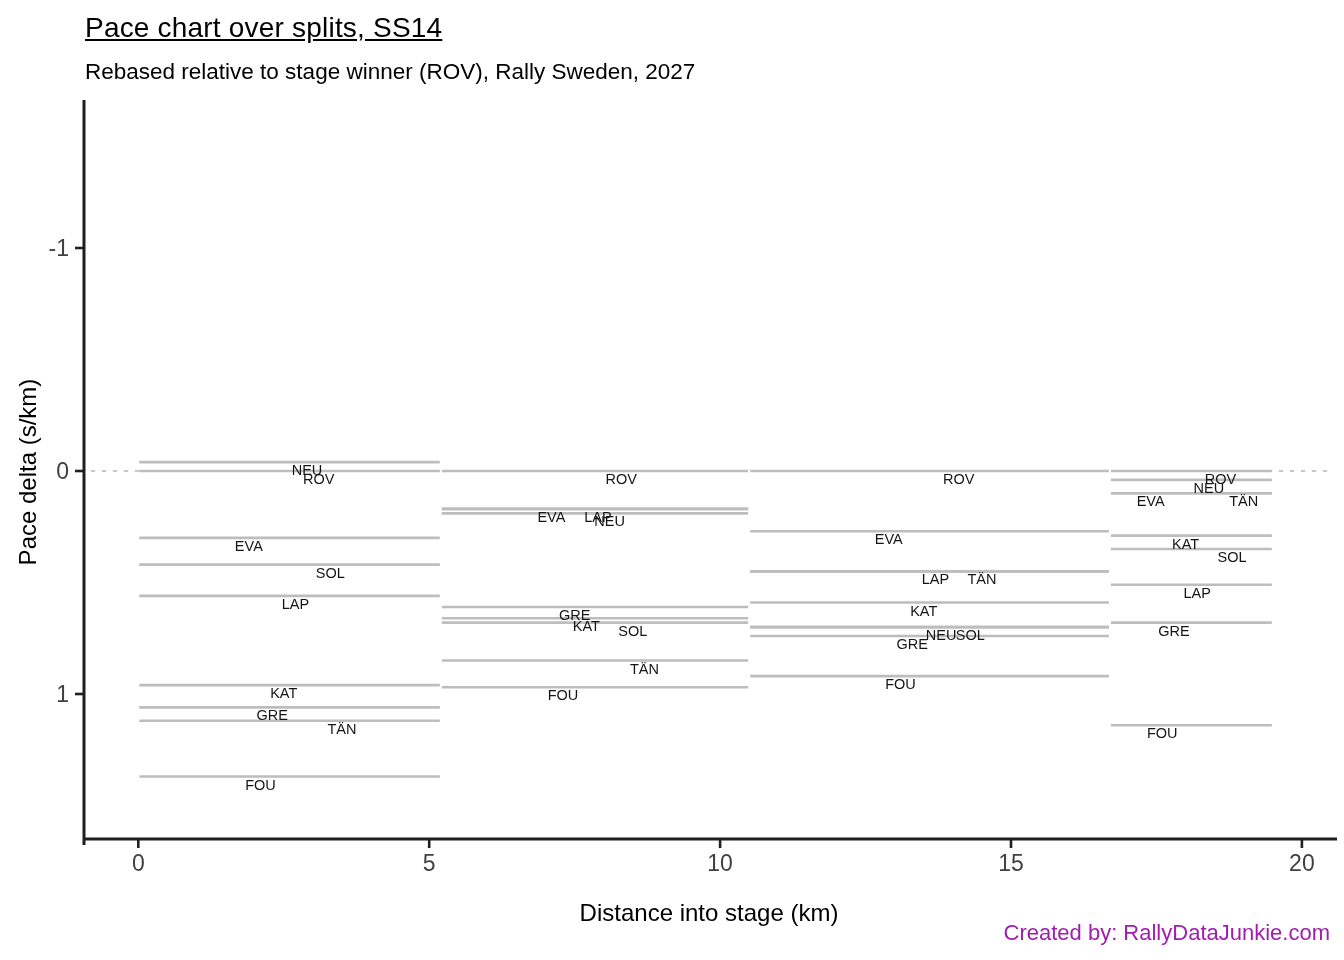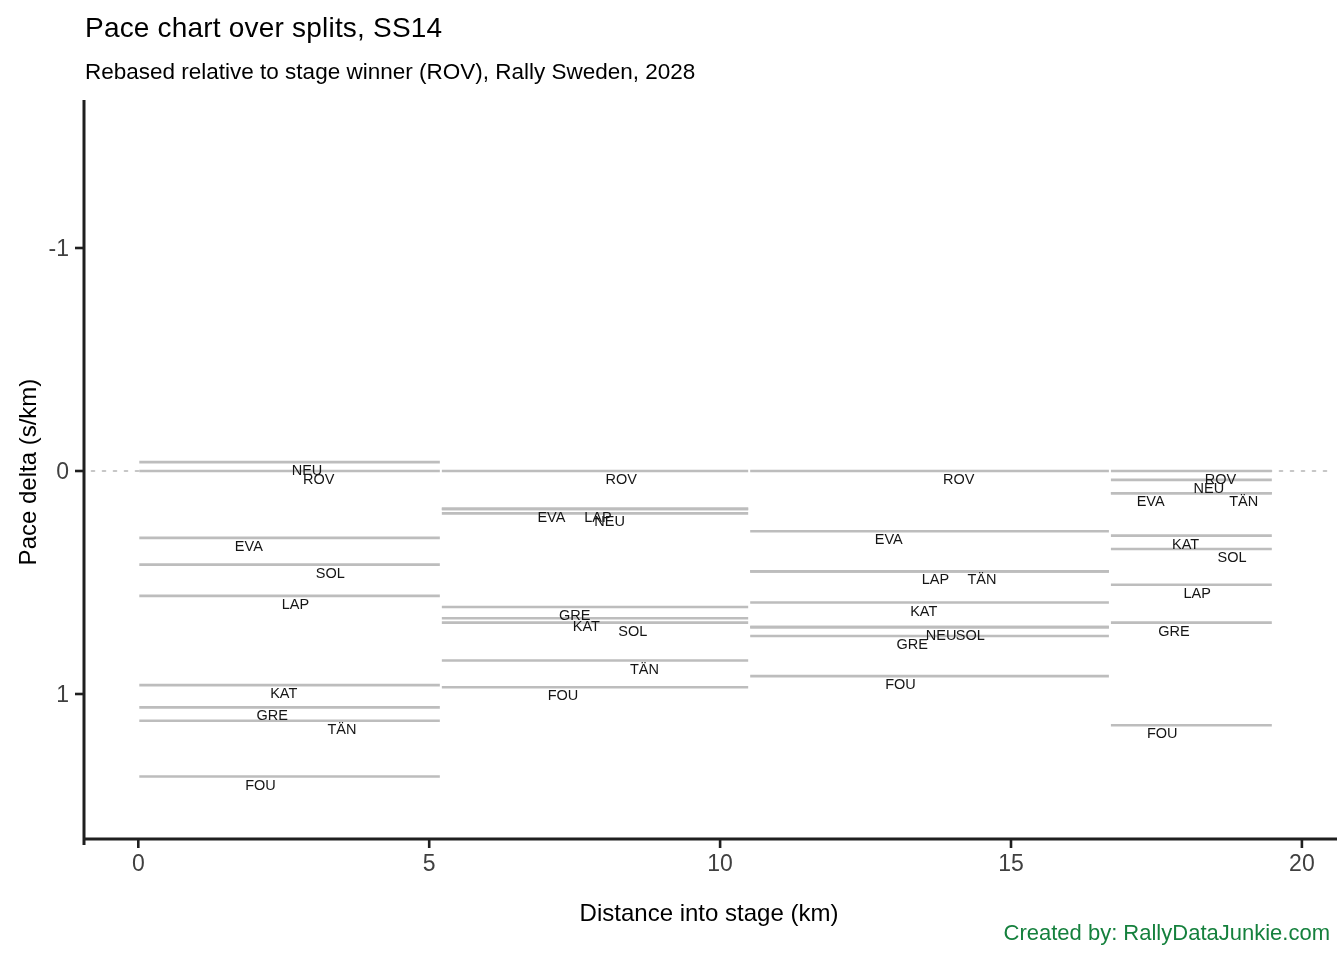--- a/index.html
+++ b/index.html
@@ -17,20 +17,21 @@
     height: 960px;
     background: #ffffff;
   }
   .title {
     position: absolute;
     left: 85px;
     top: 12px;
     font-size: 28px;
     color: #000000;
     letter-spacing: 0.2px;
+    text-decoration: underline;
   }
   .subtitle {
     position: absolute;
     left: 85px;
     top: 59px;
     font-size: 22.5px;
     color: #000000;
   }
   .xlab {
     position: absolute;
@@ -50,21 +51,21 @@
     font-size: 24px;
     color: #000000;
     transform: rotate(-90deg);
     transform-origin: center center;
   }
   .caption {
     position: absolute;
     right: 14px;
     top: 920px;
     font-size: 22px;
-    color: #15803d;
+    color: #a21caf;
     margin-left: 28px;
   }
   svg.chart {
     position: absolute;
     left: 0;
     top: 0;
   }
 </style>
 </head>
 <body>
@@ -157,17 +158,17 @@
       <line x1="1301.8999999999999" x2="1301.8999999999999" y1="840" y2="848" stroke="#1f1f1f" stroke-width="2.6"></line>
       <text x="1301.8999999999999" y="871" text-anchor="middle" font-size="23" fill="#404040" font-family="&quot;Liberation Sans&quot;, sans-serif">20</text>
       <line x1="75" x2="83" y1="248" y2="248" stroke="#1f1f1f" stroke-width="2.6"></line>
       <text x="69" y="256" text-anchor="end" font-size="23" fill="#404040" font-family="&quot;Liberation Sans&quot;, sans-serif">-1</text>
       <line x1="75" x2="83" y1="471" y2="471" stroke="#1f1f1f" stroke-width="2.6"></line>
       <text x="69" y="479" text-anchor="end" font-size="23" fill="#404040" font-family="&quot;Liberation Sans&quot;, sans-serif">0</text>
       <line x1="75" x2="83" y1="694" y2="694" stroke="#1f1f1f" stroke-width="2.6"></line>
       <text x="69" y="702" text-anchor="end" font-size="23" fill="#404040" font-family="&quot;Liberation Sans&quot;, sans-serif">1</text>
     </svg>
   <div class="title">Pace chart over splits, SS14</div>
-  <div class="subtitle">Rebased relative to stage winner (ROV), Rally Sweden, 2028</div>
+  <div class="subtitle">Rebased relative to stage winner (ROV), Rally Sweden, 2027</div>
   <div class="ylab">Pace delta (s/km)</div>
   <div class="xlab">Distance into stage (km)</div>
   <div class="caption">Created by: RallyDataJunkie.com</div>
 </div>
 
 </body></html>

